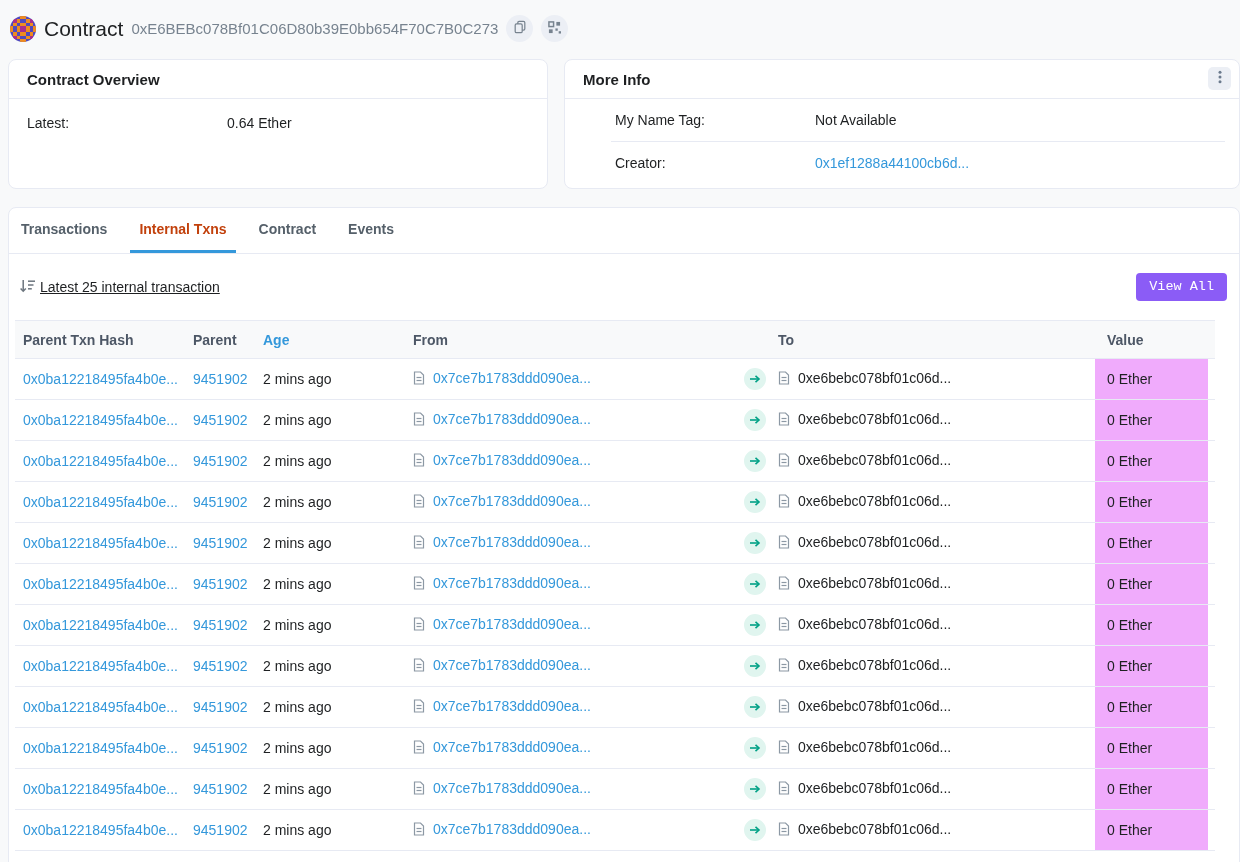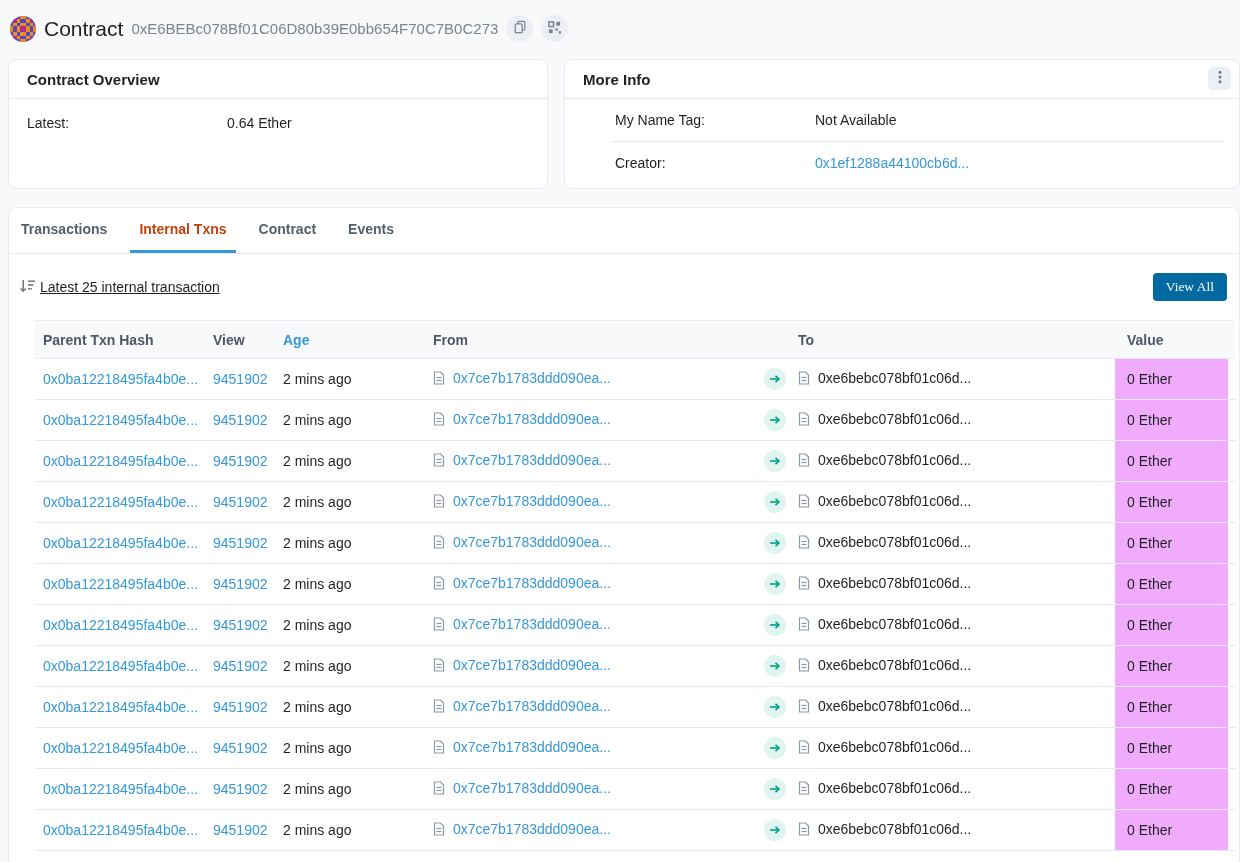--- a/index.html
+++ b/index.html
@@ -56,26 +56,26 @@
     color:#55606a; cursor:pointer; position:relative; line-height:16px;
   }
   .tab.active { color:#c2410c; }
   .tab.active::after {
     content:""; position:absolute; left:0; right:0; bottom:0; height:3px; background:#3498db;
   }
 
   .toolbar { display:flex; justify-content:space-between; align-items:center; padding:19px 12px 19px 11px; }
   .sort-group { display:flex; align-items:center; gap:4px; color:#1e2022;text-decoration:underline; }
   .view-all-btn {
-    background:#0369a1; color:#fff; border:none; border-radius:4px;
-    padding:6px 13px; font-size:13.5px; font-family:Liberation Serif, serif; cursor:pointer; line-height:16px;
+    background:#8b5cf6; color:#fff; border:none; border-radius:4px;
+    padding:6px 13px; font-size:13.5px; font-family:Liberation Mono, monospace; cursor:pointer; line-height:16px;
   }
 
   
-  table.txn { border-collapse:collapse; table-layout:fixed; width:1200px; margin-left:26px; }
+  table.txn { border-collapse:collapse; table-layout:fixed; width:1200px; margin-left:6px; }
   .txn th {
     background:#f8f9fa; text-align:left; font-size:14px; font-weight:700; color:#4d5766;
     height:38px; border-top:1px solid #e7eaf3; border-bottom:1px solid #e7eaf3; padding:0;
   }
   .txn td { height:41px; border-bottom:1px solid #e7eaf3; padding:0; font-size:14px; white-space:nowrap; overflow:hidden; }
   .txn .c-parent  { padding-left:8px; }
   .txn .c-from    { padding-left:1px; }
   .txn .c-to      { padding-left:8px; }
   .txn .c-value   { padding-left:12px; }
   .txn td.c-value { background:#f0abfc; color:#1e2022; }
@@ -196,21 +196,21 @@
         <col style="width:149px">
       <col style="width:328px">
         <col style="width:30px">
         <col style="width:325px">
       <col style="width:113px">
         <col style="width:7px">
     </colgroup>
     <thead>
       <tr>
         <th class="c-parent">Parent Txn Hash</th>
-        <th class="c-block">View</th>
+        <th class="c-block">Parent</th>
         <th class="c-age">Age</th>
         <th class="c-from">From</th>
         <th class="c-arrow"></th>
         <th class="c-to">To</th>
         <th class="c-value">Value</th>
         <th></th>
       </tr>
     </thead>
     <tbody>
 

